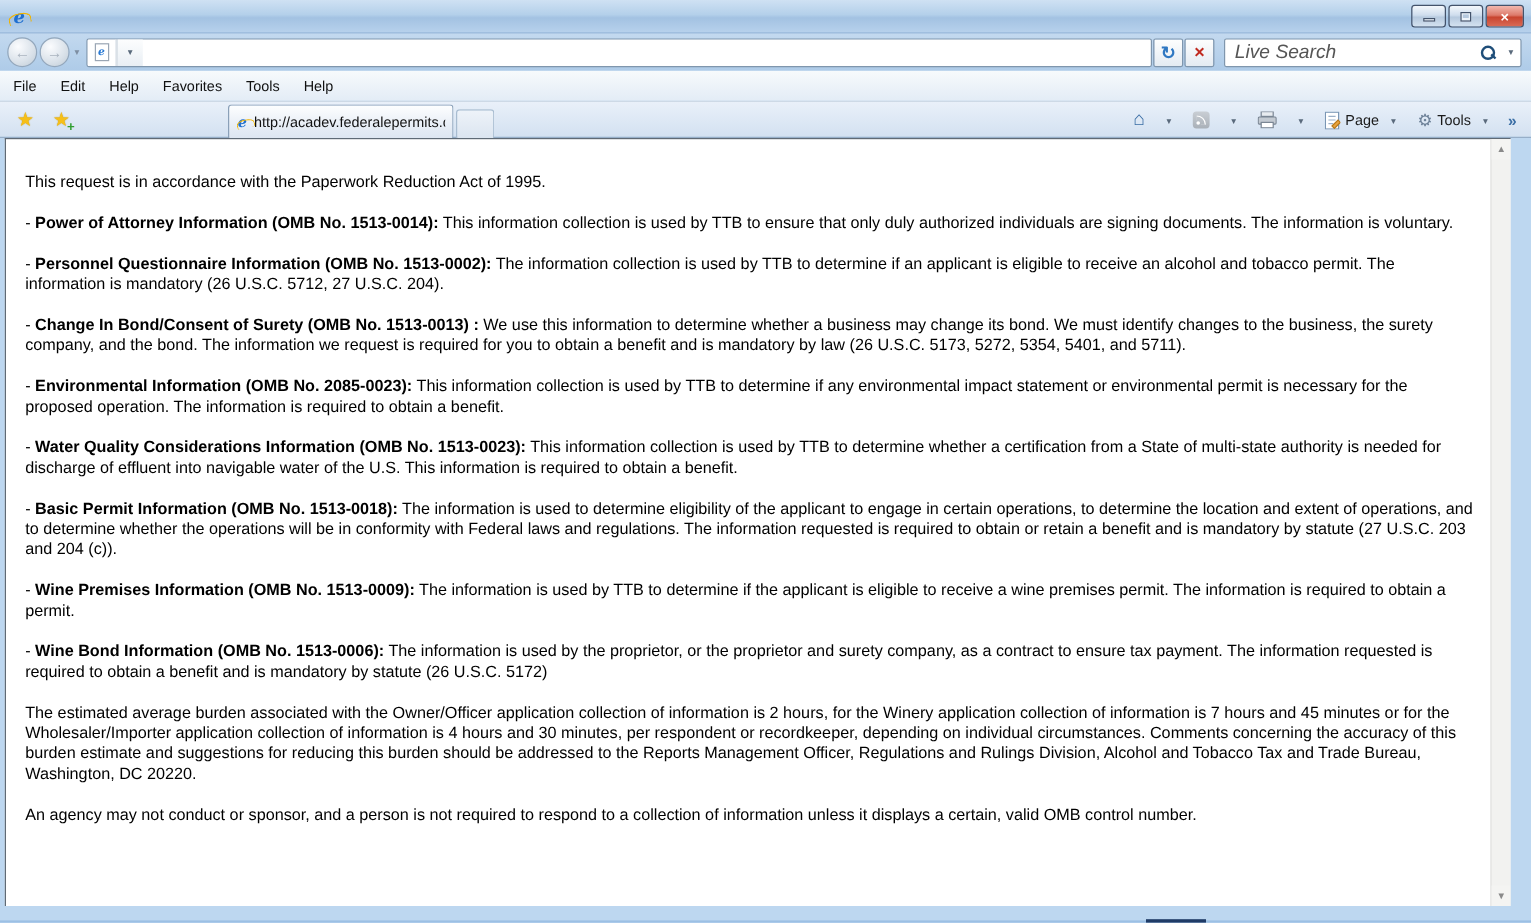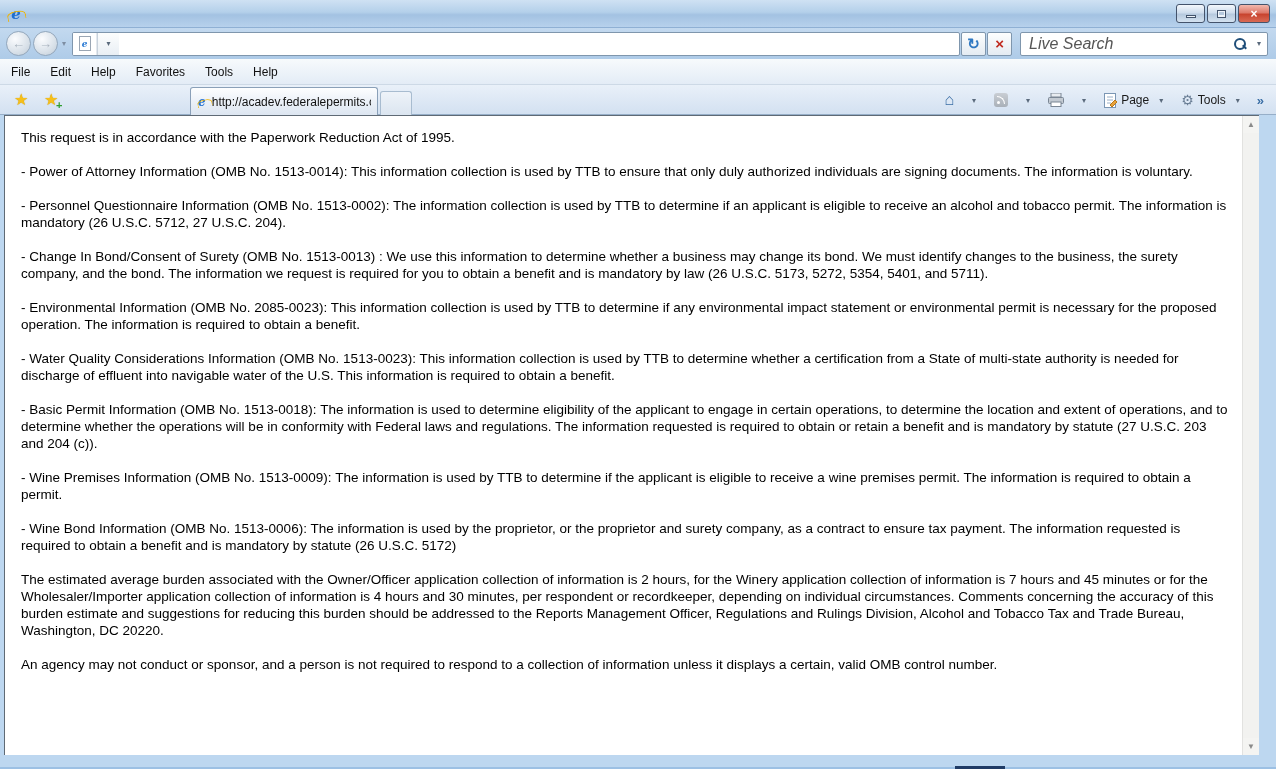--- a/index.html
+++ b/index.html
@@ -149,25 +149,25 @@
   }
   
   .frame-left { position:absolute; left:0; top:115px; width:4px; height:640px; background:#bdd7f0; }
   .frame-right { position:absolute; right:0; top:115px; width:17px; height:640px; background:#bdd7f0; }
   .content {
     position:absolute; left:4px; top:115px; width:1255px; height:640px;
     background:#fff; border-top:1px solid #5f6a75; border-left:1px solid #5f6a75;
     display:flex;
   }
   .page-body {
-    flex:1; padding:13px 10px 0 16px; overflow:hidden;
+    flex:1; padding:27px 10px 0 16px; overflow:hidden;
     font-size:13.5px; line-height:17px; color:#000;
   }
   .para { margin-bottom:17px; }
-  .para b { font-weight:normal; }
+  .para b { font-weight:bold; }
   
   .scrollbar {
     width:17px; background:#f2f2f0; border-left:1px solid #e2e2e0;
     display:flex; flex-direction:column; justify-content:space-between; align-items:center;
   }
   .sb-arrow { width:17px; height:17px; display:flex; align-items:center; justify-content:center;
     color:#8a8a8a; font-size:8px; cursor:pointer; background:#f4f4f2; }
   
   .frame-bottom { position:absolute; left:0; top:755px; width:1276px; height:14px; background:#bdd7f0; }
   .frame-bottom .edge { position:absolute; left:0; bottom:0; width:100%; height:2px; background:#9cc0e4; }

